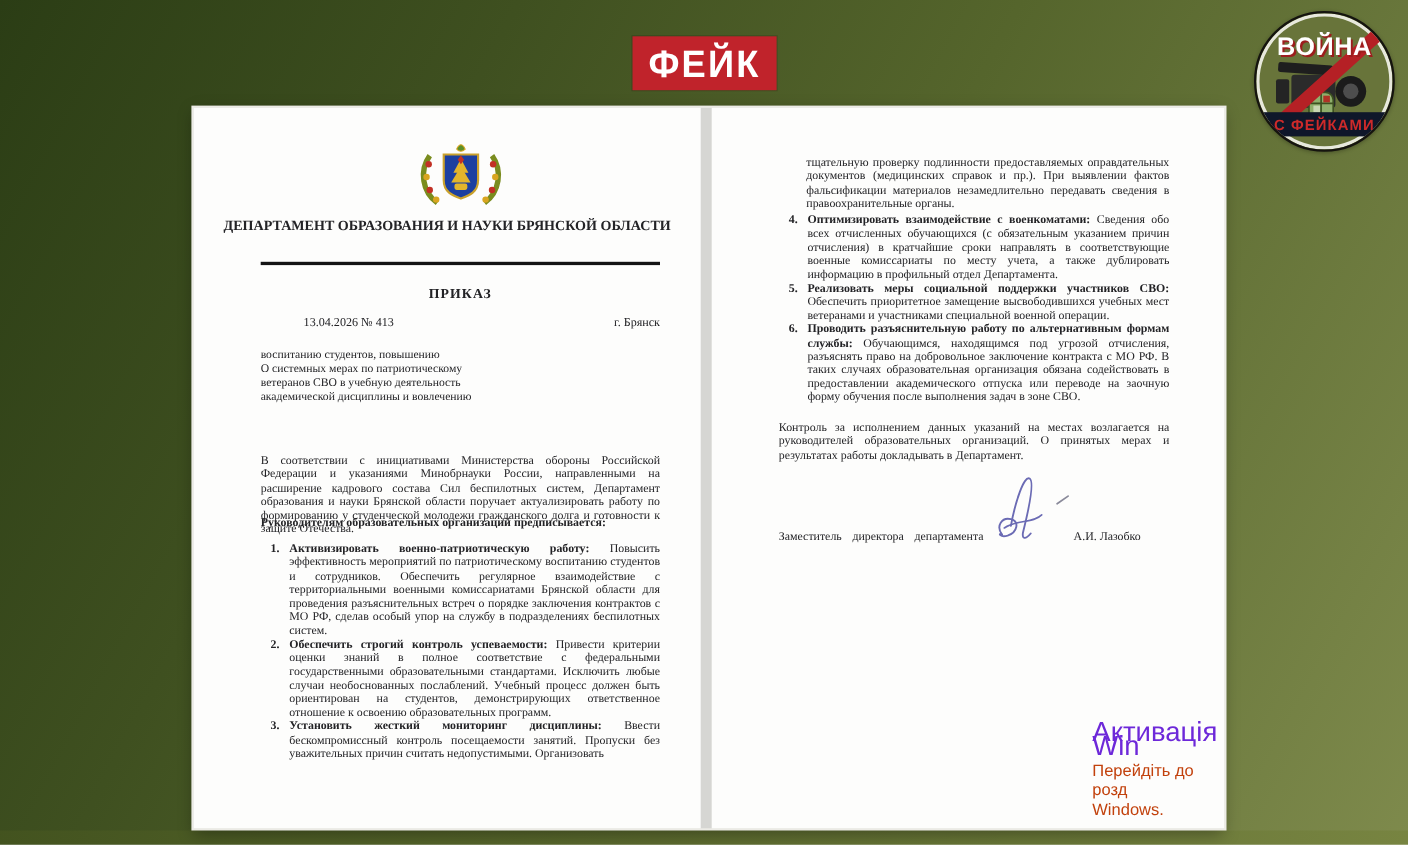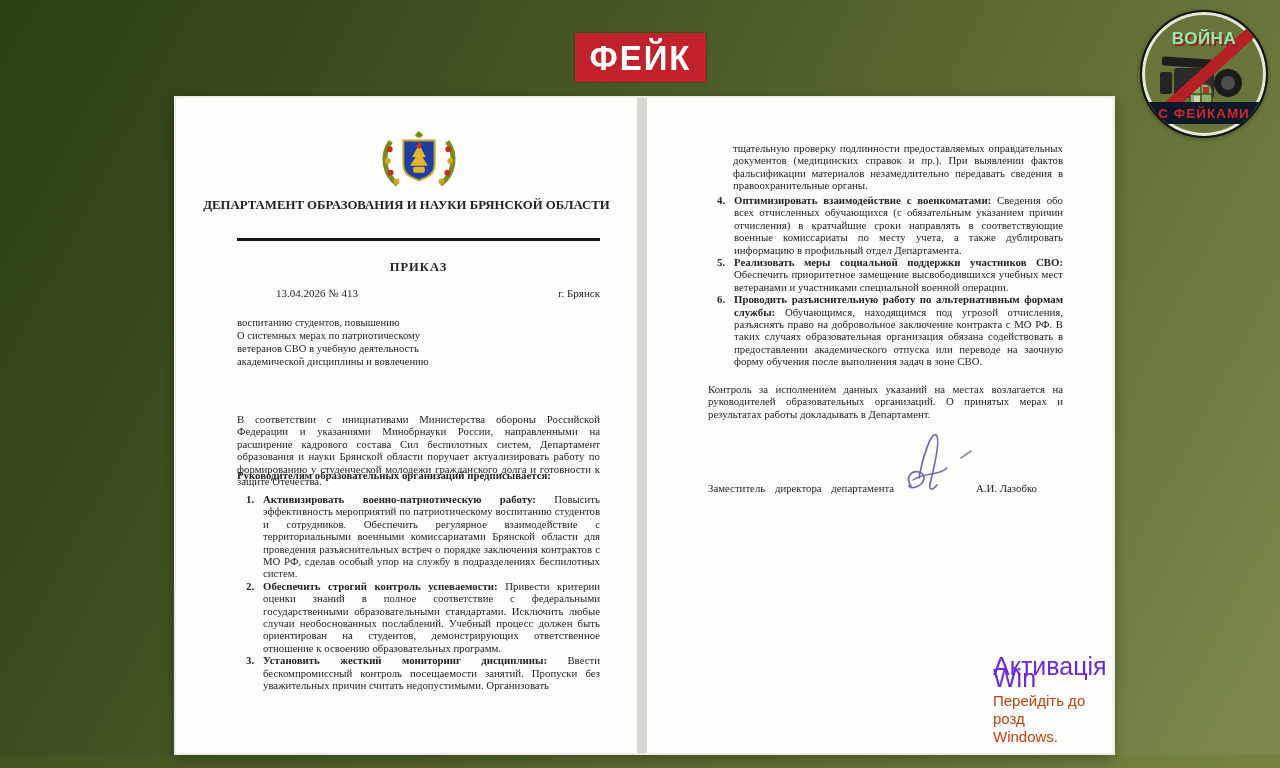--- a/index.html
+++ b/index.html
@@ -24,22 +24,22 @@
   }
   
   .badge {
     position:absolute; left:1140px; top:10px; width:124px; height:124px;
     border-radius:50%; background:#68743a; border:2px solid #15140f;
     box-shadow: inset 0 0 0 3px rgba(245,245,238,.9), 0 1px 4px rgba(0,0,0,.3);
     overflow:hidden;
   }
   .badge-top {
     position:absolute; top:17px; left:0; width:100%; text-align:center;
-    font-family:"Liberation Sans", sans-serif; font-weight:bold; font-size:17px;
-    color:#86efac; text-shadow:2px 2px 0 #9c1d1d; letter-spacing:.5px;
+    font-family:"Liberation Sans", sans-serif; font-weight:bold; font-size:23px;
+    color:#ffffff; text-shadow:2px 2px 0 #9c1d1d; letter-spacing:.5px;
   }
   .badge-cam { position:absolute; left:12px; top:38px; }
   .badge-slash {
     position:absolute; left:-10px; top:57px; width:144px; height:12px;
     background:#b52025; transform:rotate(-42deg); border-radius:2px;
   }
   .badge-band {
     position:absolute; left:2px; right:2px; bottom:12px; height:22px;
     background:#0f172a; display:flex; align-items:center; justify-content:center;
   }

